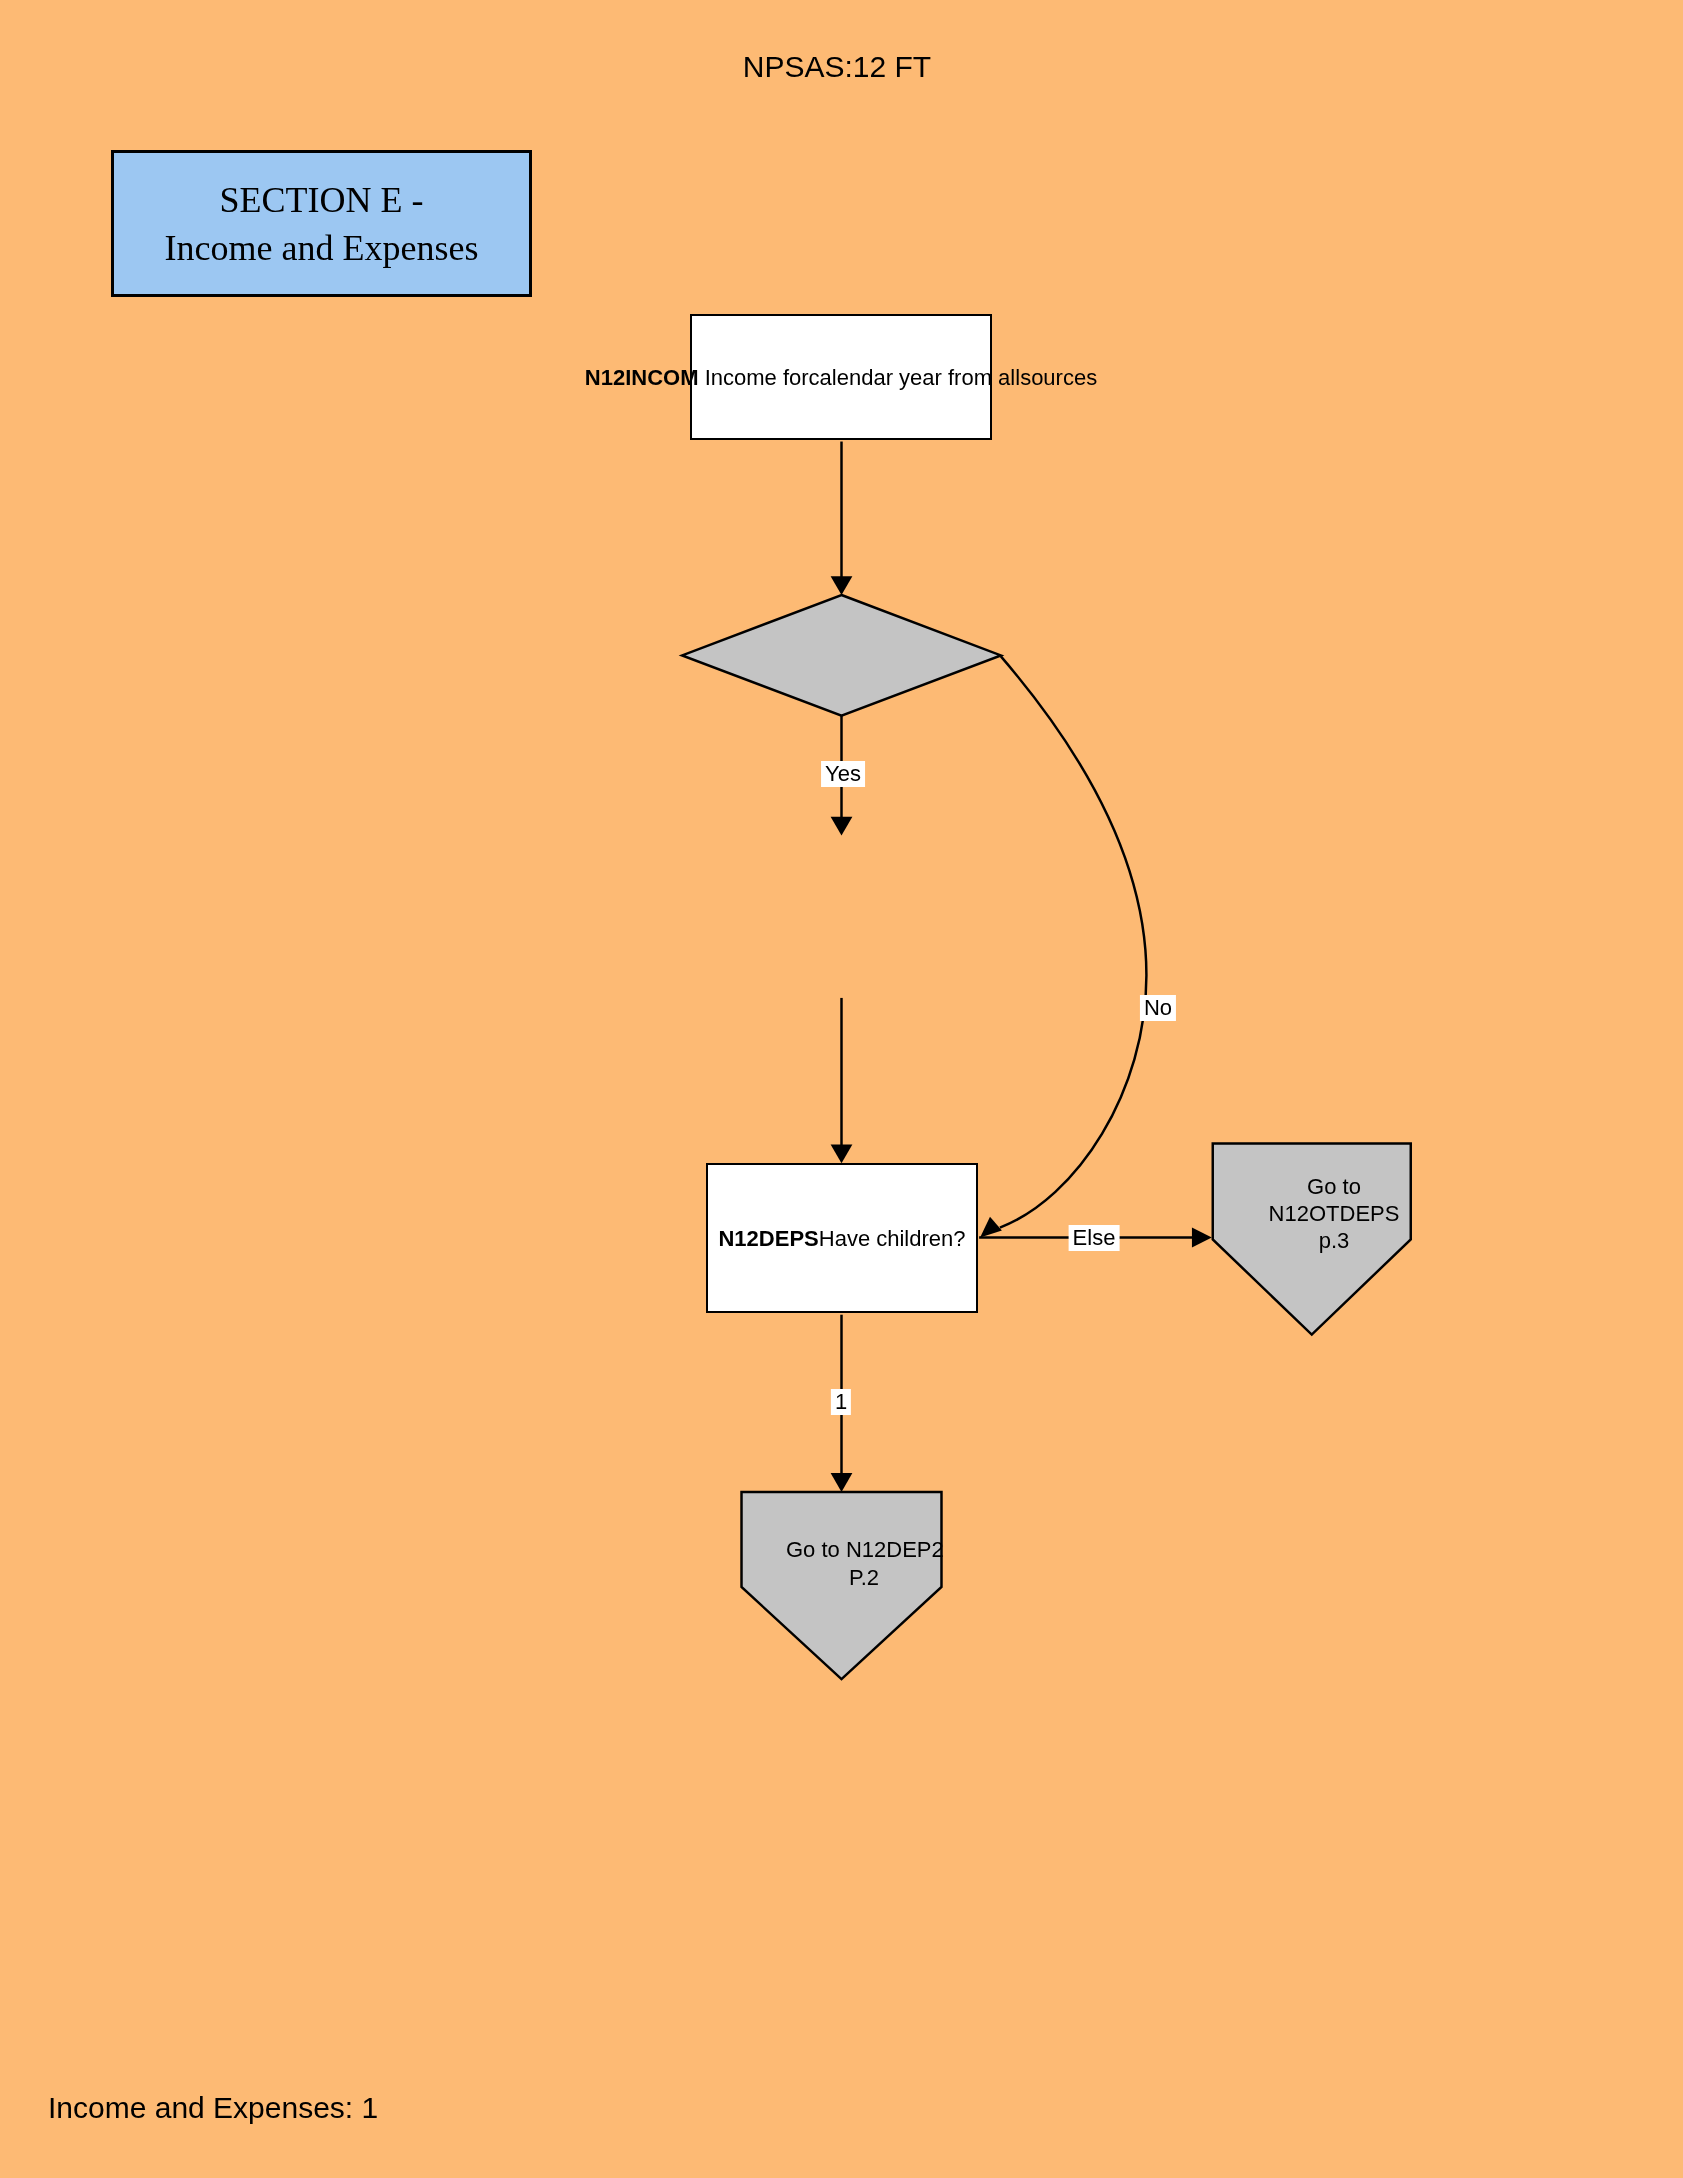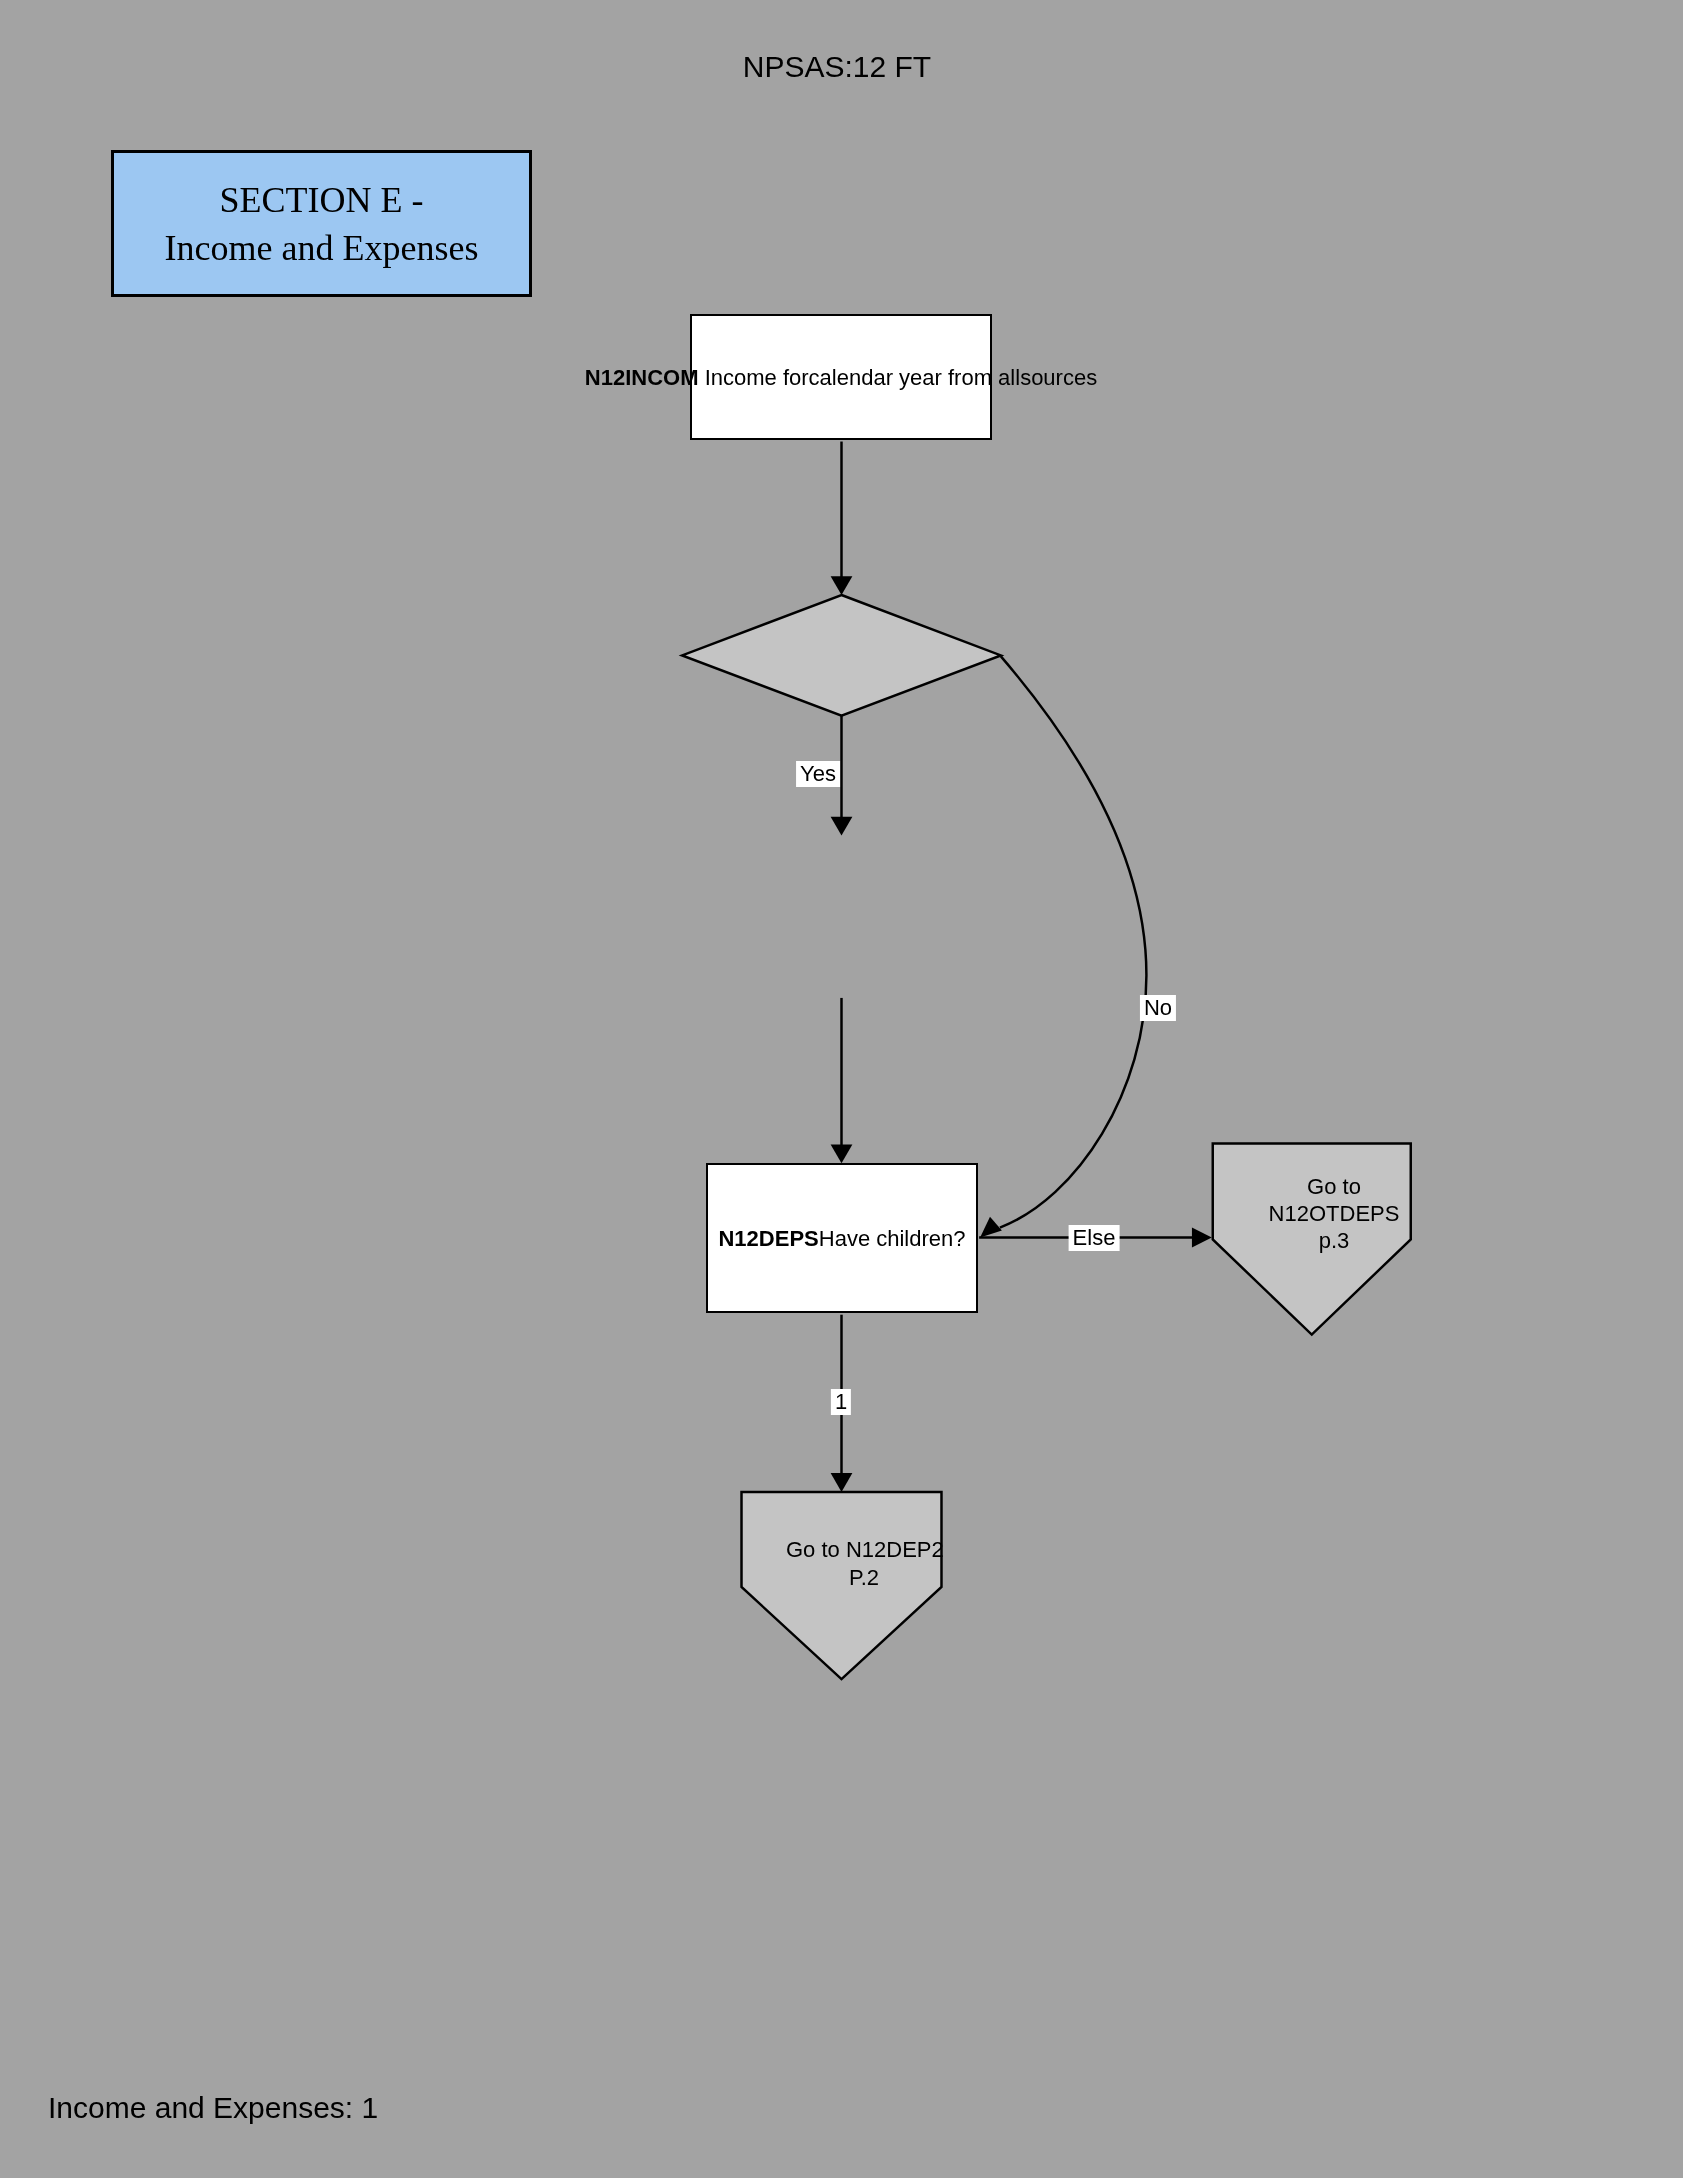--- a/index.html
+++ b/index.html
@@ -2,21 +2,21 @@
 <html style="--banner-fill: #9CC7F2; --node-gray: #C4C4C4; --line: #000000;"><head>
 <meta charset="utf-8">
 <style>
   :root{
     --banner-fill:#9CC7F2;
     --node-gray:#C4C4C4;
     --line:#000000;
   }
   html,body{margin:0;padding:0;background:#ffffff;}
   .page{
-    position:relative;width:1683px;height:2178px;background:#a3a3a3;overflow:hidden;
+    position:relative;width:1683px;height:2178px;background:#fdba74;overflow:hidden;
     font-family:"Liberation Sans","DejaVu Sans",sans-serif;color:#000;
   }
   .page-title{
     position:absolute;left:837px;top:50px;transform:translateX(-50%);
     font-size:30px;white-space:nowrap;
   }
   svg.flow{position:absolute;left:0;top:0;}
   svg.flow .stroke{stroke:var(--line);stroke-width:2.5;fill:none;}
   svg.flow .head{fill:var(--line);stroke:none;}
   svg.flow .shape-gray{fill:var(--node-gray);stroke:var(--line);stroke-width:2.5;}
@@ -104,21 +104,21 @@
     <div class="line">Go to</div>
     <div class="line">N12OTDEPS</div>
     <div class="line">p.3</div>
   </div>
 
   <div class="ptext" style="left:742px;top:1536px;width:200px;line-height:28px;">
     <div class="line" style="line-height:28px;">Go to N12DEP2</div>
     <div class="line" style="line-height:28px;">P.2</div>
   </div>
 
-  <div class="edge-label" style="left:818px;top:774px;">Yes</div>
+  <div class="edge-label" style="left:843px;top:774px;">Yes</div>
   <div class="edge-label" style="left:1158px;top:995px;margin-top:13px;">No</div>
   <div class="edge-label" style="left:1094px;top:1238px;">Else</div>
   <div class="edge-label" style="left:841px;top:1402px;">1</div>
 
   <div class="footer">Income and Expenses: 1</div>
 
 </div>
 
 
 </body></html>

